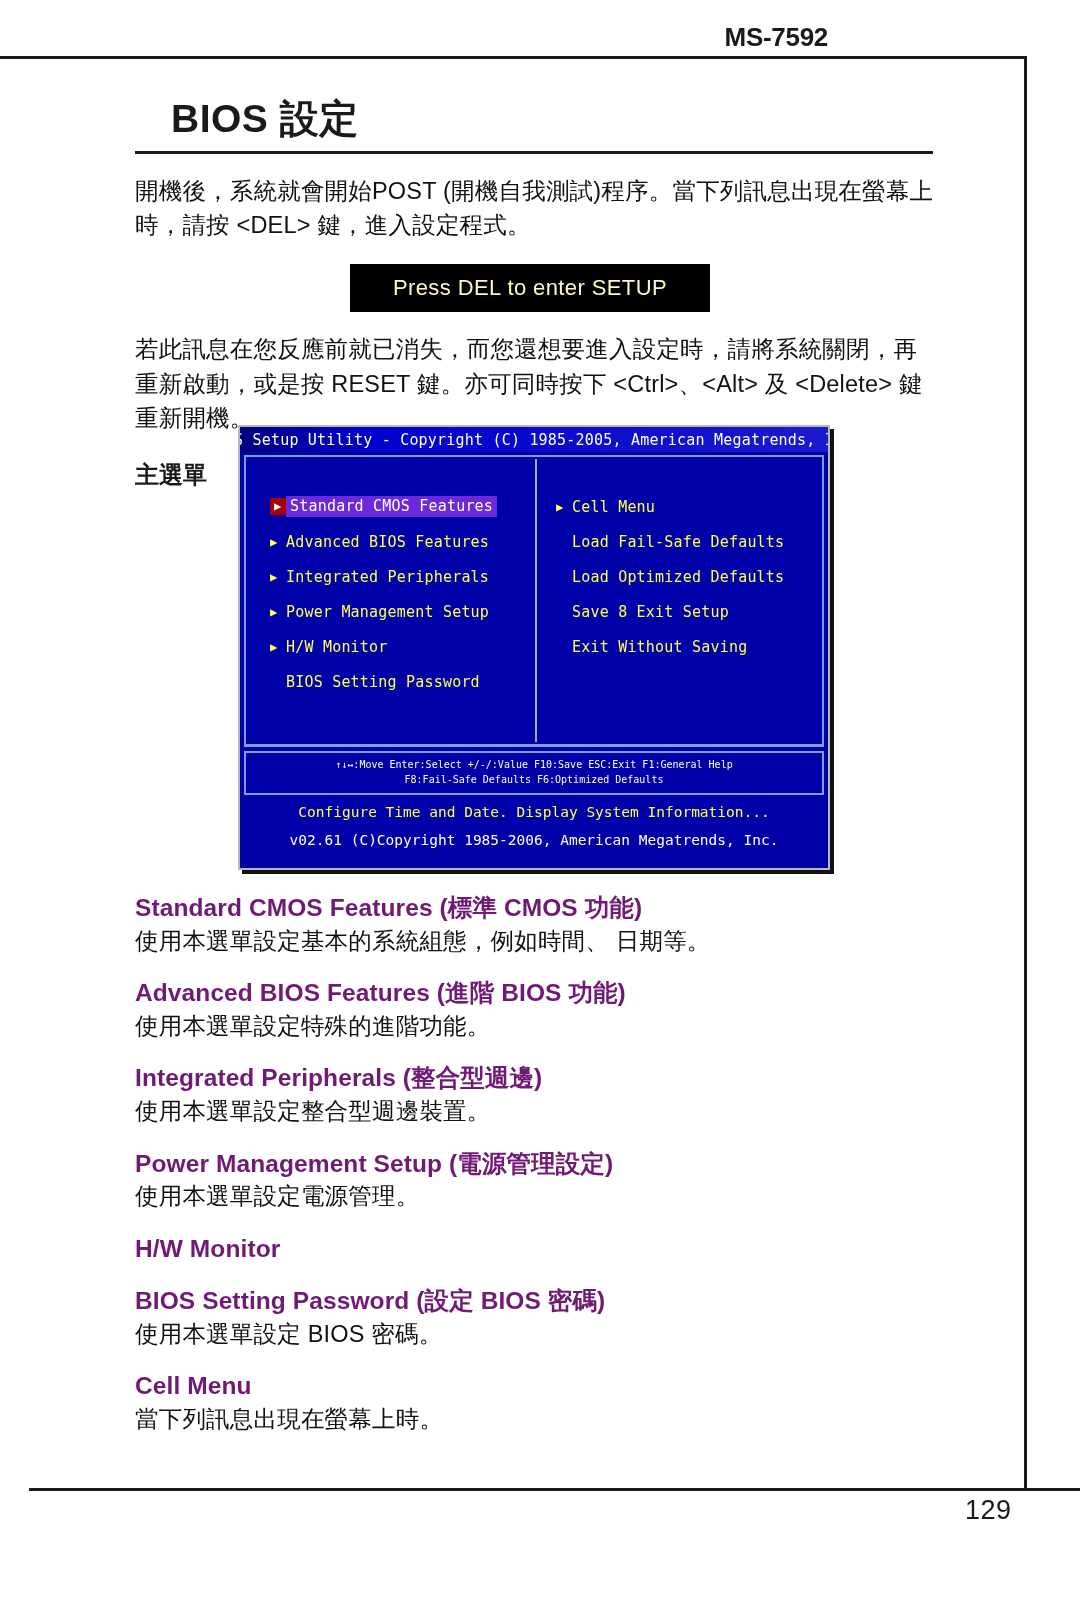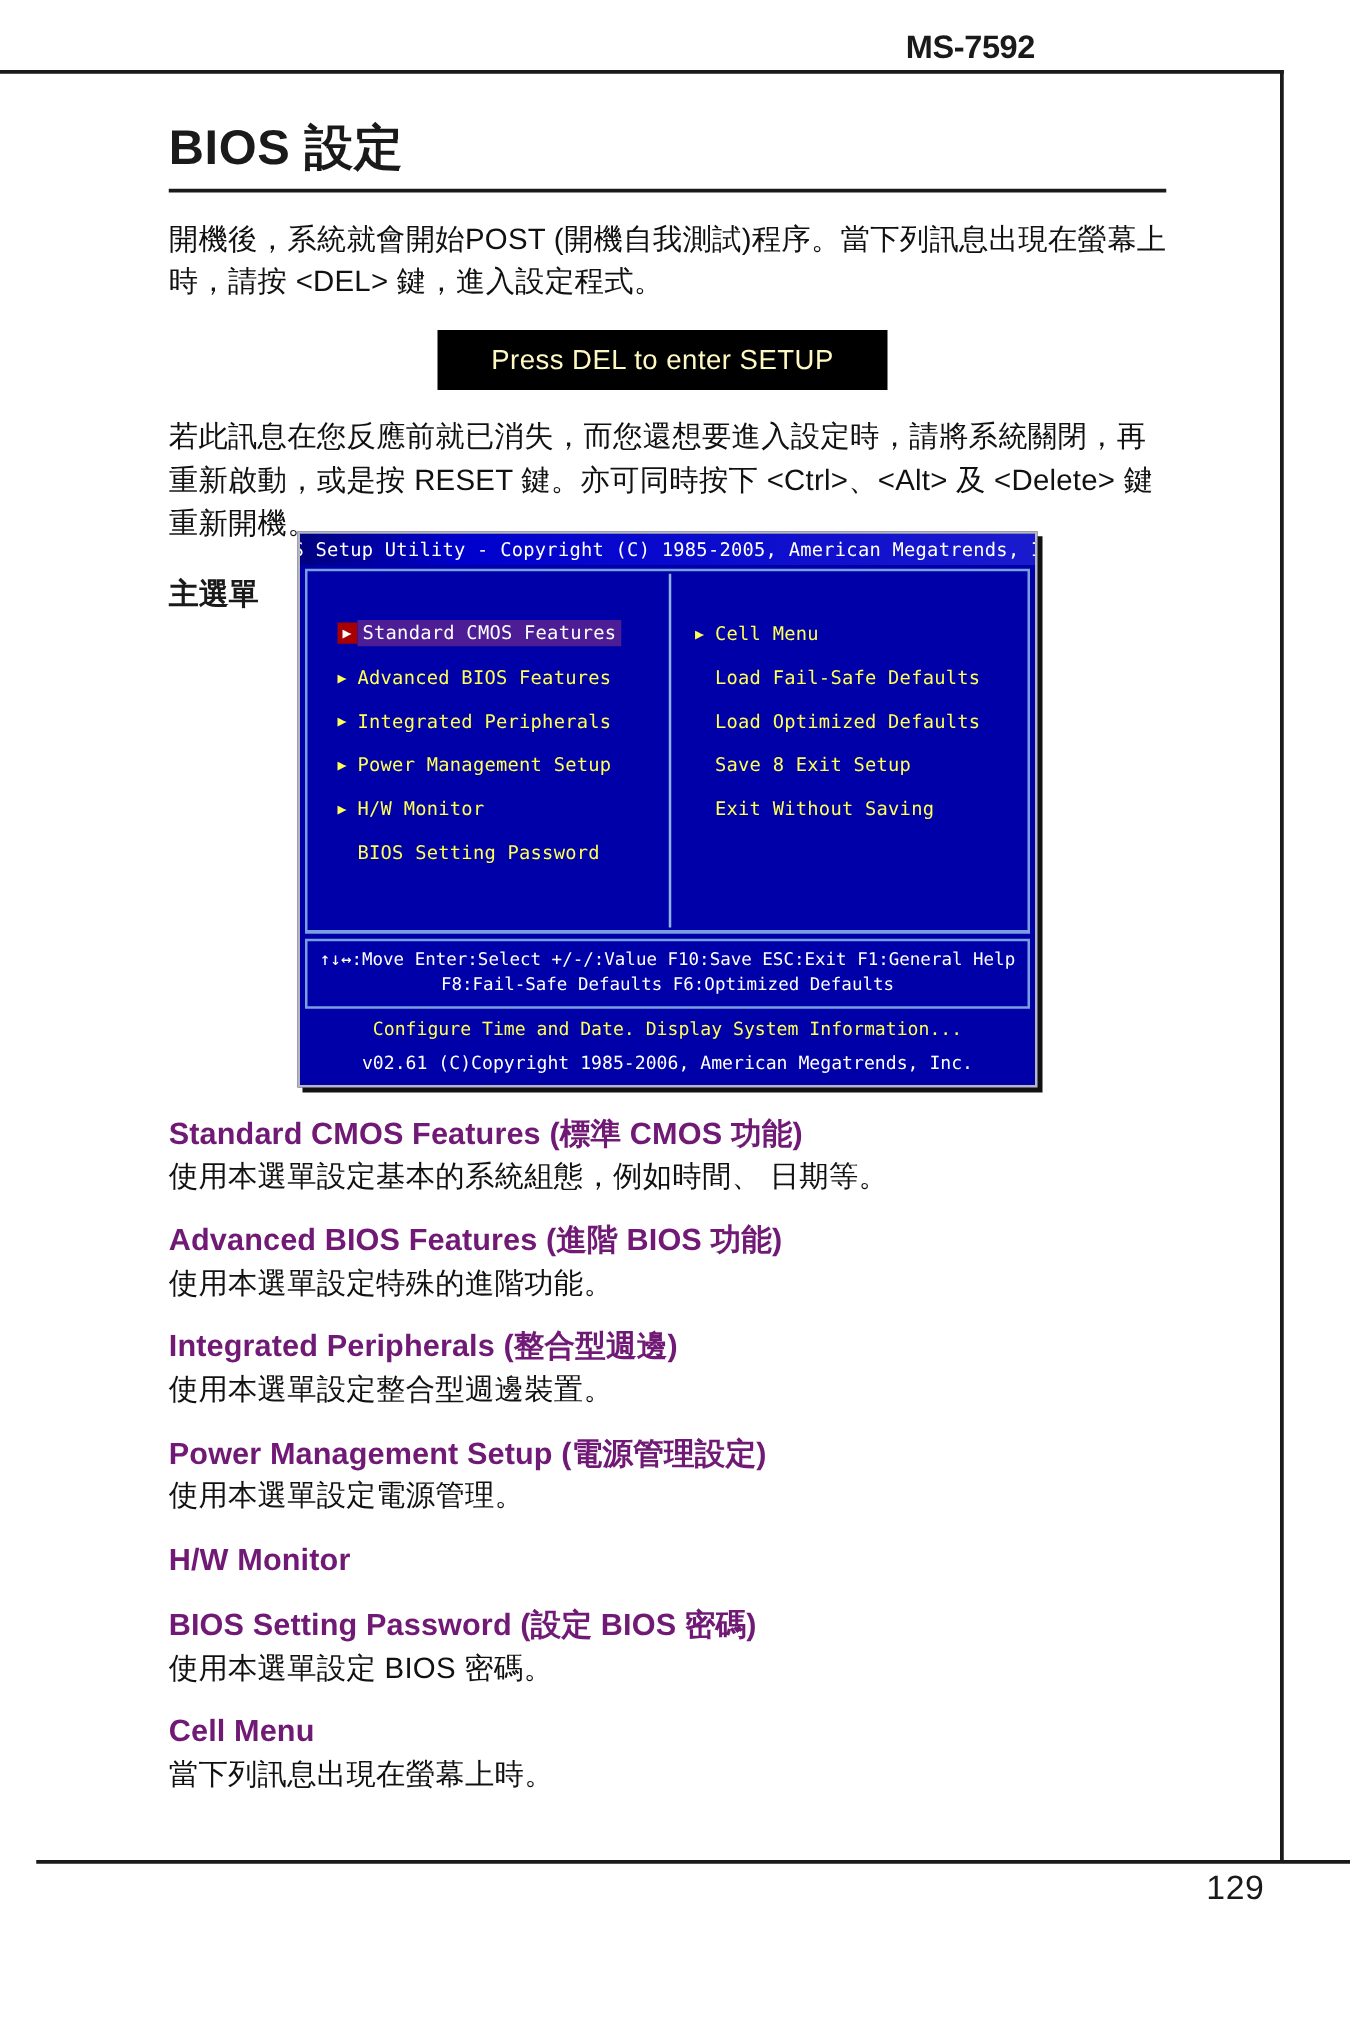--- a/index.html
+++ b/index.html
@@ -71,20 +71,21 @@
     top: 98px;
     width: 800px;
   }
 
   .doc-title {
     font-size: 39px;
     font-weight: bold;
     color: #1a1a1a;
     letter-spacing: 0.5px;
     line-height: 1.1;
+    margin-left: 36px;
   }
   .title-rule {
     margin-top: 10px;
     width: 798px;
     height: 3px;
     background: #1a1a1a;
   }
 
   .para {
     margin-top: 20px;
@@ -185,34 +186,34 @@
     white-space: nowrap;
     letter-spacing: 0.2px;
   }
   .bios-item .arrow {
     display: inline-block;
     width: 16px;
     color: #ffff55;
     font-size: 12px;
   }
   .bios-item.selected .label {
-    background: #4c1d95;
+    background: #6d28d9;
     color: #ffffff;
     padding: 1px 4px 2px 4px;
   }
   .bios-item.selected .arrow { color: #ffffff; background: #a80000; padding: 1px 0 2px 4px; }
   .bios-item.no-arrow .arrow { visibility: hidden; }
 
   .bios-help {
     margin: 4px 4px 0 4px;
     border: 2px solid #7a9fe0;
     background: #0000a8;
     padding: 5px 0 6px 0;
     color: #ffffff;
-    font-size: 14px;
+    font-size: 10px;
     text-align: center;
     line-height: 1.45;
     white-space: nowrap;
   }
   .bios-help .line2 { color: #ffffff; }
 
   .bios-foot {
     margin: 4px 4px 0 4px;
     background: #0000a8;
     color: #ffff55;

